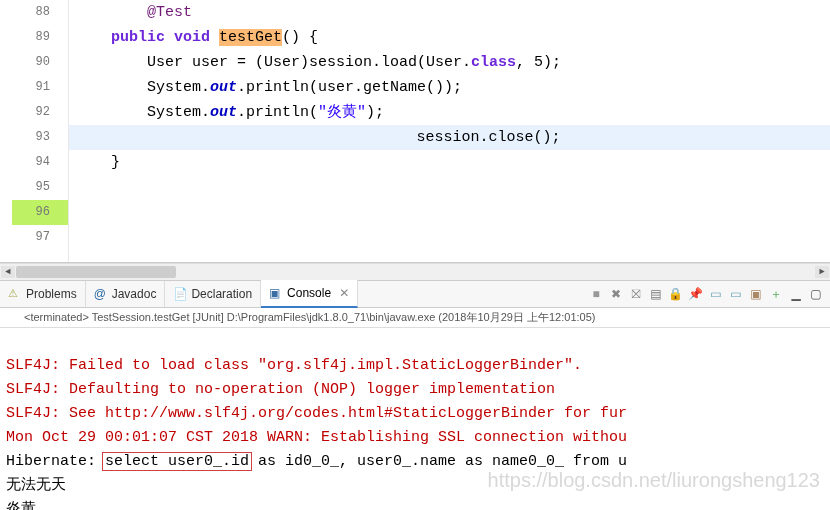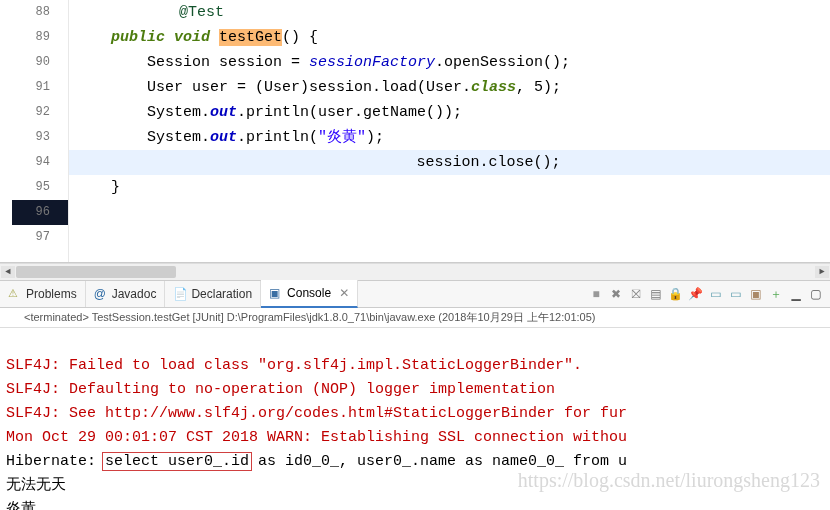--- a/index.html
+++ b/index.html
@@ -29,39 +29,39 @@
     user-select: none;
     font-size: 12px;
   }
   .gutter .ln {
     height: 25px;
     line-height: 25px;
     padding-right: 18px;
     position: relative;
   }
   .gutter .ln.current {
-    background: #0f172a;
+    background: #bef264;
   }
   .code-area {
     flex: 1;
     position: relative;
     font-size: 15px;
   }
   .code-line {
     height: 25px;
     line-height: 25px;
     white-space: pre;
     padding-left: 6px;
   }
   .code-line.current {
     background: #e8f2ff;
     text-align: center;
   }
-  .kw { color: #4d7c0f; font-weight: bold; font-style: italic; }
-  .ann { color: #14532d; margin-left: 32px; }
+  .kw { color: #6d28d9; font-weight: bold; }
+  .ann { color: #701a75; }
   .field-static { color: #0000c0; font-style: italic; }
   .field-static2 { color: #0000c0; font-style: italic; font-weight: bold;}
   .str { color: #2a00ff; }
   .sel-bg {
     background: #fdba74;
   }
   .hscroll {
     height: 16px;
     background: #f0f0f0;
     border-top: 1px solid #ddd;
@@ -153,21 +153,21 @@
   .select-box {
     border: 1px solid #d04040;
     padding: 0 2px;
     margin: 15px -3px;
   }
   .watermark {
     position: absolute;
     right: 10px;
     bottom: 18px;
     color: #d8d8d8;
-    font-family: Liberation Serif, serif;
+    font-family: Liberation Sans, sans-serif;
     font-size: 20px;
     pointer-events: none;
     margin-top: 16px;
   }
   .chevron-column {
     width: 12px;
     background: #fff;
   }
   .small-tab-icon { color: #aa5; font-size: 11px; }
   .blue-icon { color: #2d6aa3; }
@@ -185,21 +185,20 @@
     <div class="ln">92</div>
     <div class="ln">93</div>
     <div class="ln">94</div>
     <div class="ln">95</div>
     <div class="ln current">96</div>
     <div class="ln">97</div>
   </div>
   <div class="code-area">
     <div class="code-line">        <span class="ann">@Test</span></div>
     <div class="code-line">    <span class="kw">public</span> <span class="kw">void</span> <span class="sel-bg">testGet</span><span>() {</span></div>
-    <div class="code-line">        <span>Session session = </span><span class="field-static">sessionFactory</span><span>.openSession();</span></div>
     <div class="code-line">        <span>User user = (User)session.load(User.</span><span class="kw">class</span><span>, 5);</span></div>
     <div class="code-line">        <span>System.</span><span class="field-static2">out</span><span>.println(user.getName());</span></div>
     <div class="code-line">        <span>System.</span><span class="field-static2">out</span><span>.println(</span><span class="str">"炎黄"</span><span>);</span></div>
     <div class="code-line current">        <span>session.close();</span></div>
     <div class="code-line">    <span>}</span></div>
   </div>
 </div>
 <div class="hscroll">
   <div class="arrow-left">◄</div>
   <div class="thumb"></div>

